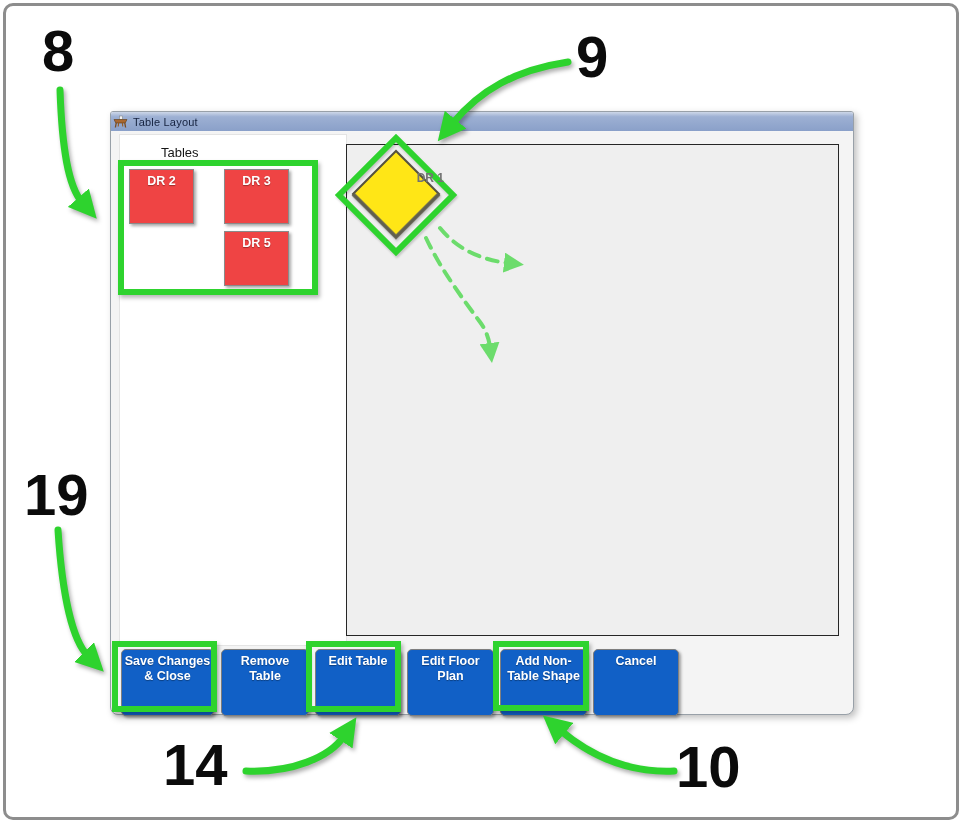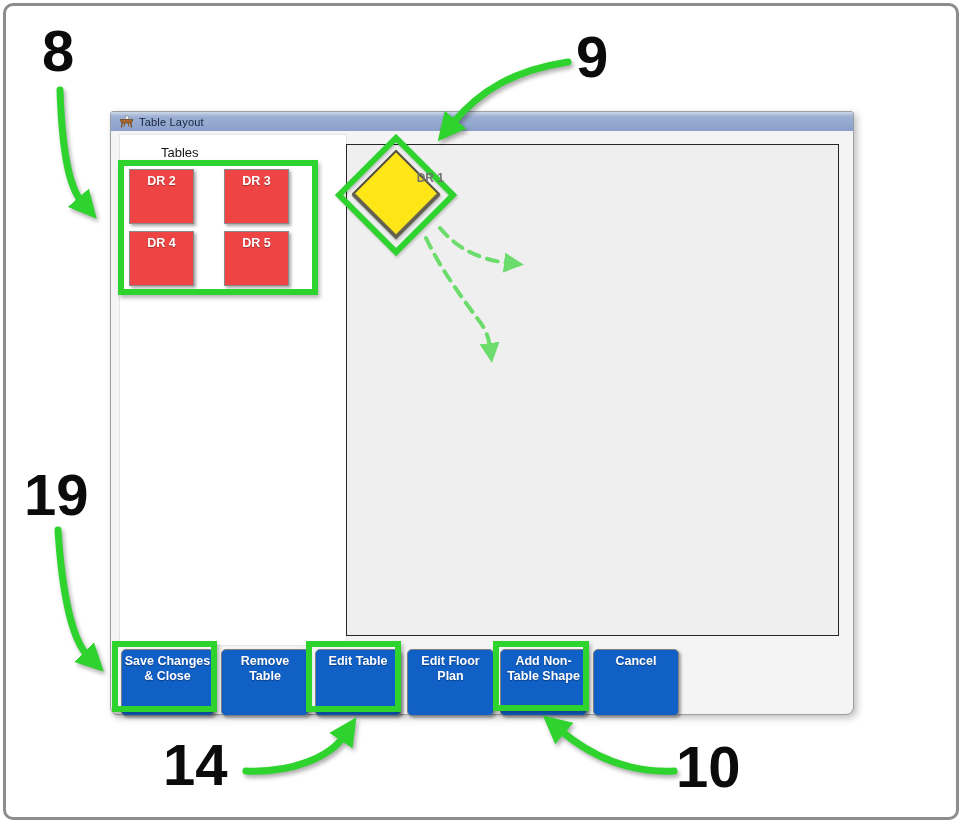--- a/index.html
+++ b/index.html
@@ -8,21 +8,21 @@
   .frame{position:absolute;left:3px;top:3px;right:3px;bottom:3px;border:3px solid #8d8d8d;
          border-radius:10px;pointer-events:none;}
 
   
   .dialog{position:absolute;left:110px;top:111px;width:744px;height:604px;background:#f4f4f4;
           border:1px solid #98a0a8;border-radius:3px 3px 8px 8px;
           box-shadow:3px 3px 7px rgba(0,0,0,.25);box-sizing:border-box;}
   .titlebar{position:absolute;left:0;top:0;right:0;height:20px;
             background:linear-gradient(180deg,#cdd7e8 0%,#9db0d3 25%,#8aa0c9 100%);
             border-radius:2px 2px 0 0;border-bottom:1px solid #f5f5f5;
-            display:flex;align-items:center;gap:5px;padding-left:8px;box-sizing:border-box;}
+            display:flex;align-items:center;gap:5px;padding-left:2px;box-sizing:border-box;}
   .wtitle{font-size:11px;color:#15223f;letter-spacing:.2px;}
   .panel{position:absolute;left:8px;top:22px;width:228px;height:512px;background:#ffffff;
          border:1px solid #e4e4e4;box-sizing:border-box;}
   .tables-label{position:absolute;left:13px;top:33px;font-size:13px;color:#151515;margin-left:37px;}
   .canvas{position:absolute;left:235px;top:32px;width:493px;height:492px;background:#efefef;
           border:1px solid #262626;box-sizing:border-box;}
 
   .drbtn{position:absolute;width:65px;height:55px;background:#ef4444;border:1px solid #8a8a8a;
          border-radius:0;color:#fff;font-weight:bold;font-size:12.5px;text-align:center;
          padding-top:3px;box-sizing:border-box;box-shadow:2px 2px 3px rgba(0,0,0,.35);
@@ -61,21 +61,20 @@
         </svg>
       </span>
       <span class="wtitle">Table Layout</span>
     </div>
 
     <div class="panel"></div>
     <div class="tables-label">Tables</div>
 
     <div class="drbtn" style="left:18px;top:57px;">DR 2</div>
     <div class="drbtn" style="left:113px;top:57px;">DR 3</div>
-    <div class="drbtn" style="left:18px;top:119px;">DR 4</div>
     <div class="drbtn" style="left:113px;top:119px;">DR 5</div>
 
     <div class="canvas"></div>
 
     <div class="fbtn" style="left:10px;width:93px;">Save Changes &amp; Close</div>
     <div class="fbtn" style="left:110px;width:88px;">Remove Table</div>
     <div class="fbtn" style="left:204px;width:86px;">Edit Table</div>
     <div class="fbtn" style="left:389px;width:87px;">Add Non-Table Shape</div>
     <div class="fbtn" style="left:296px;width:87px;">Edit Floor Plan</div>
     <div class="fbtn" style="left:482px;width:86px;">Cancel</div>

